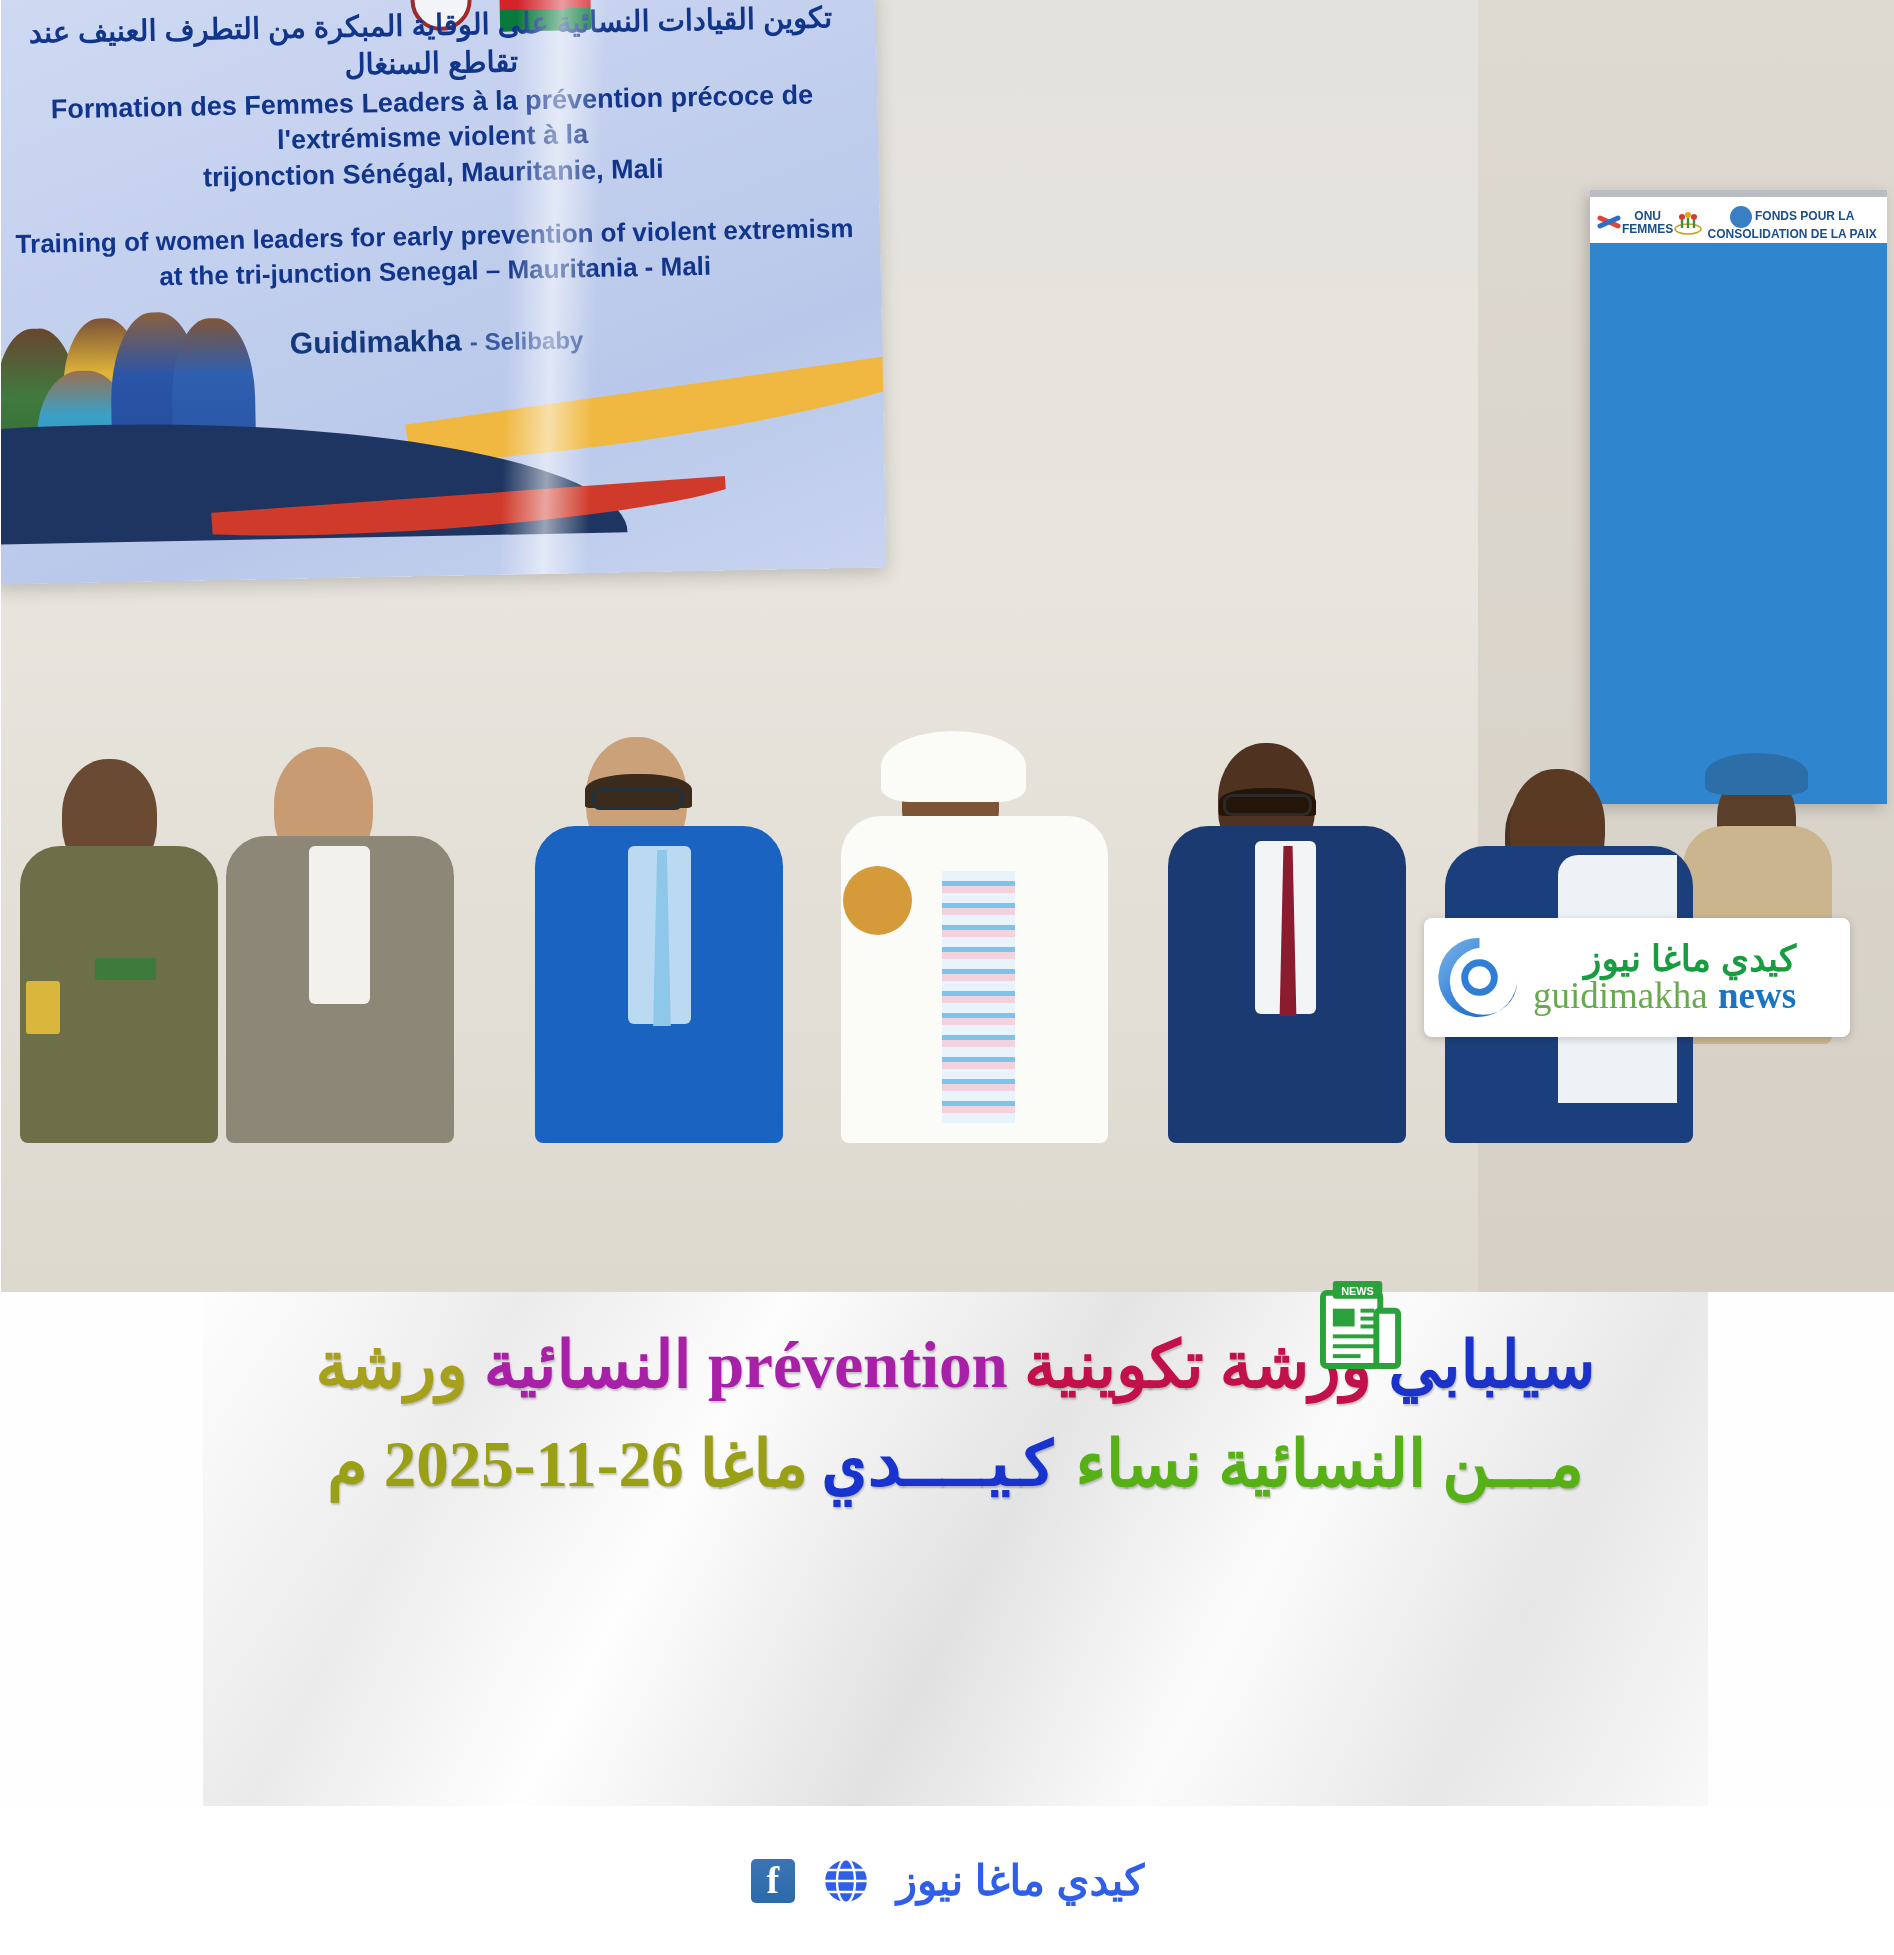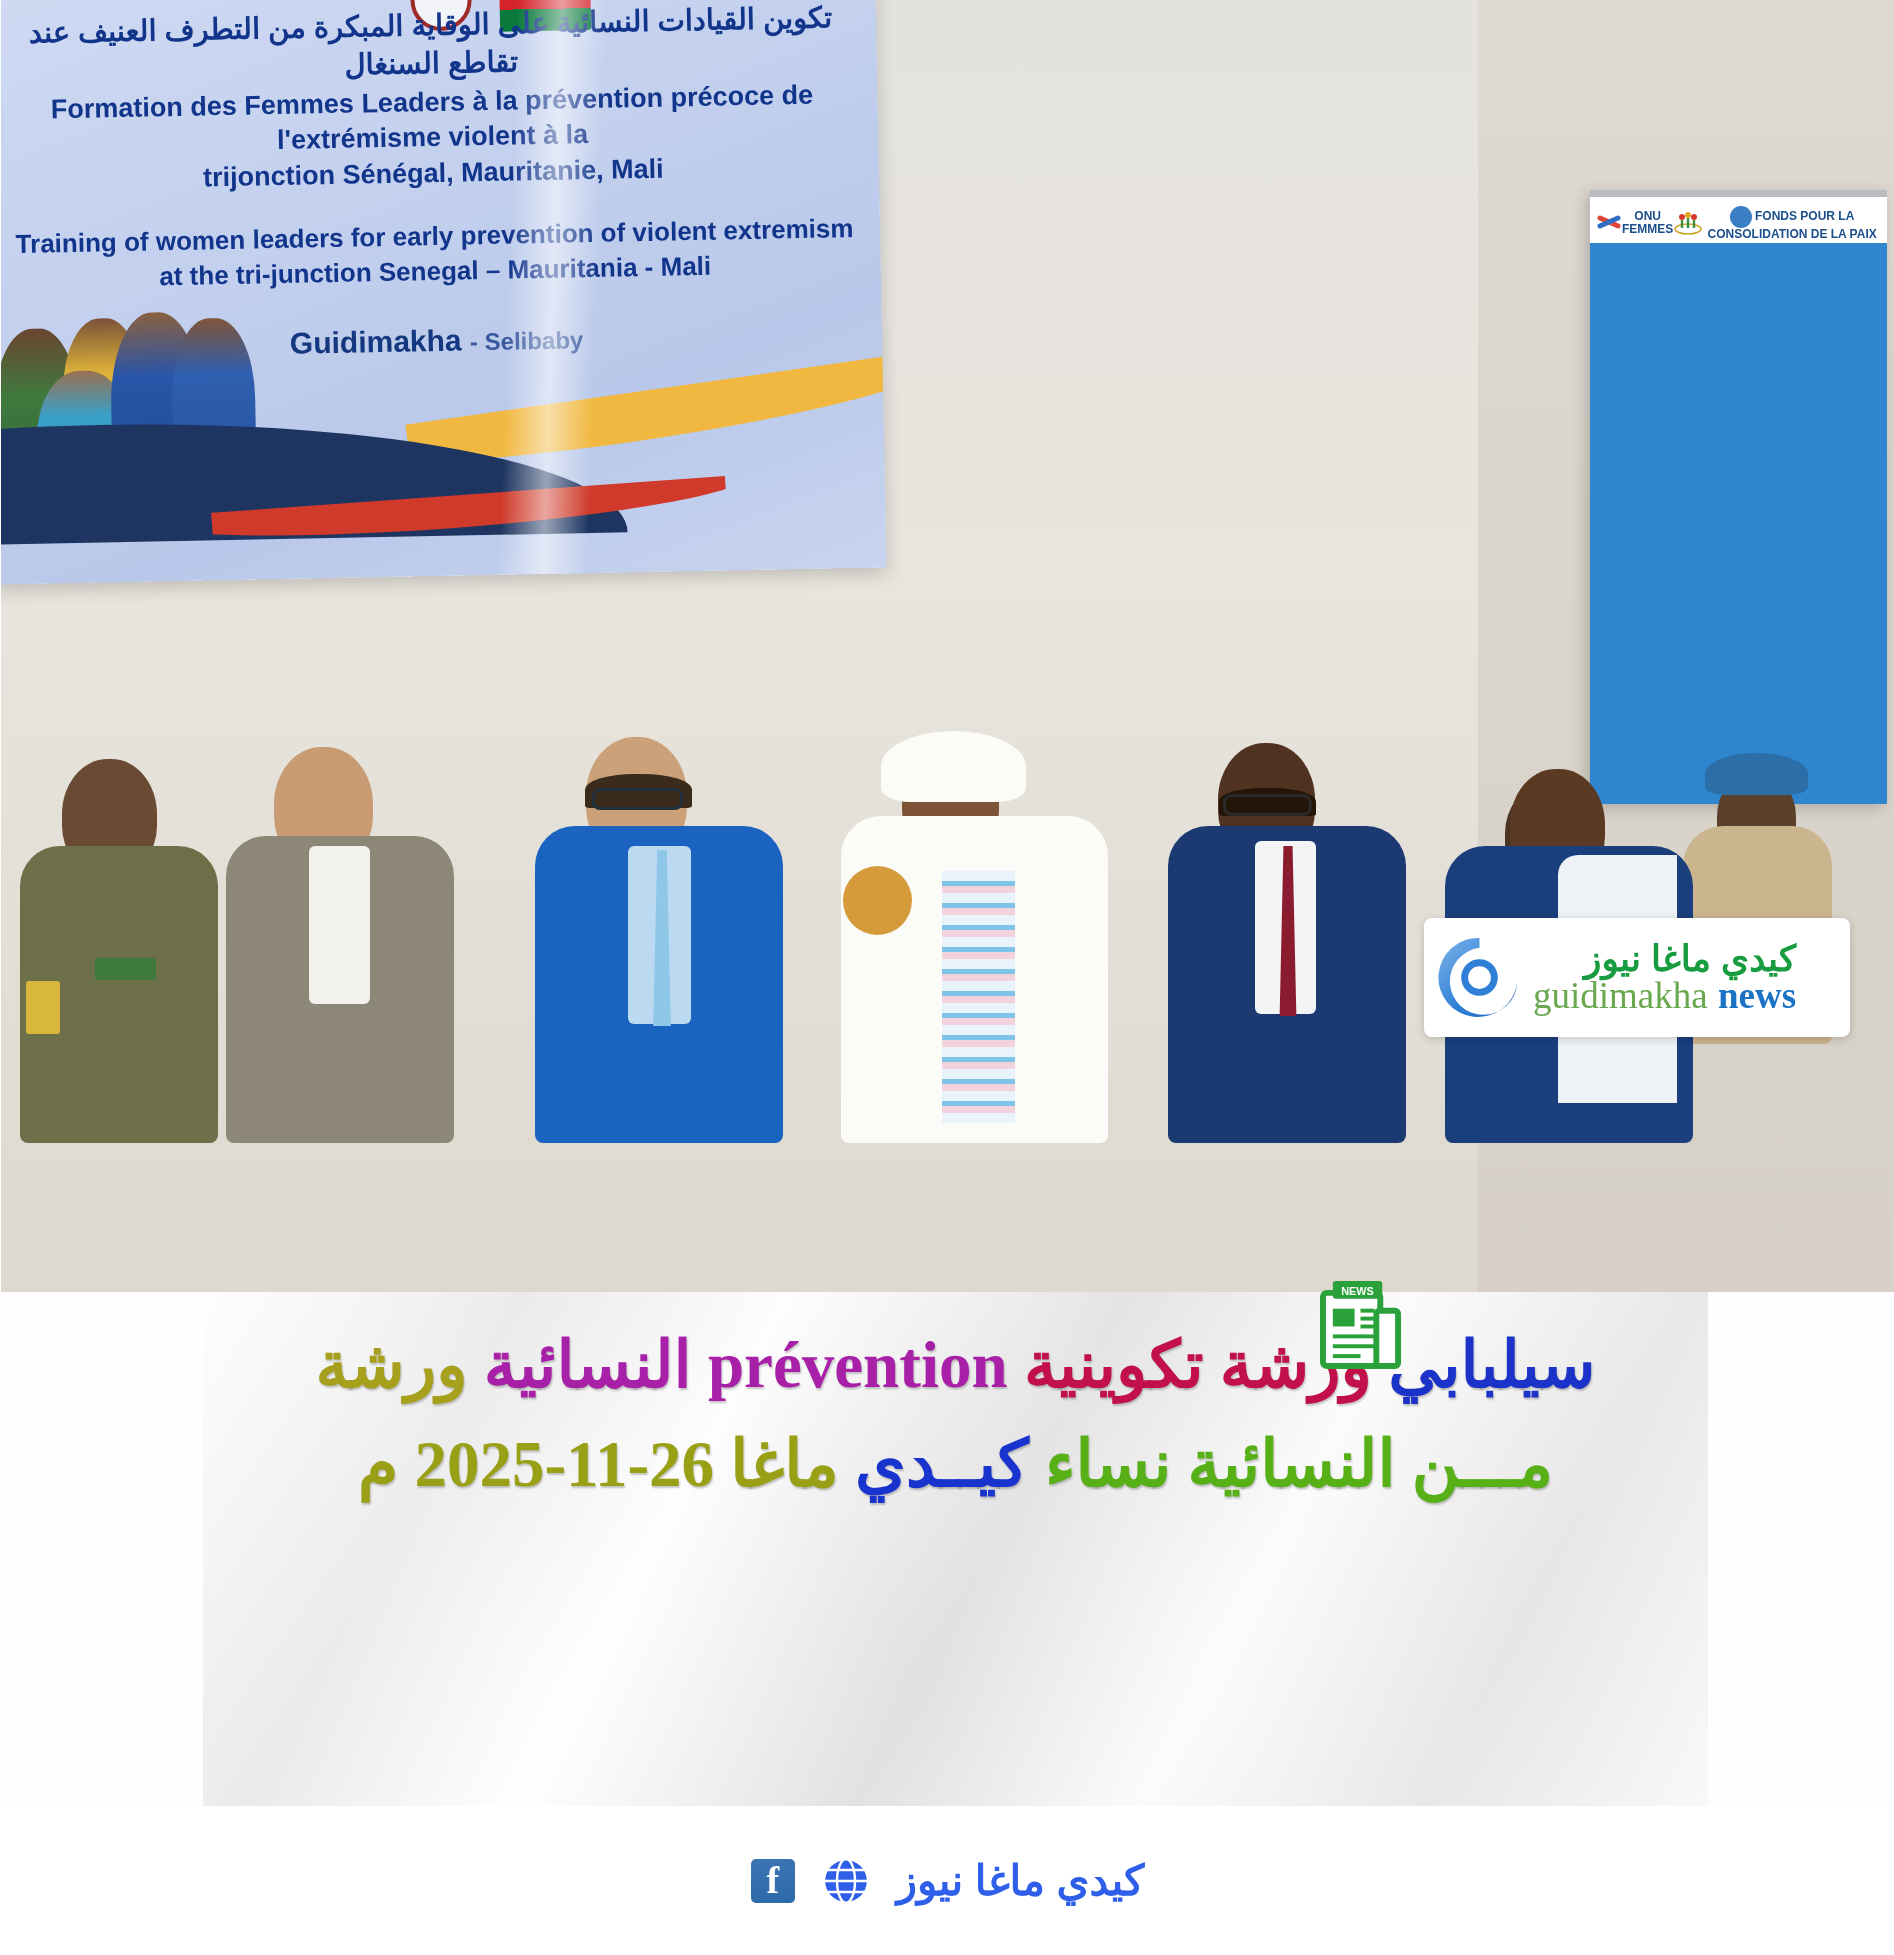--- a/index.html
+++ b/index.html
@@ -187,21 +187,21 @@
     white-space: nowrap;
     text-shadow: 1px 2px 2px rgba(0,0,0,.22);
   }
   .c-blue   { color:#1b33c9; }
   .c-crim   { color:#c2104b; }
   .c-mag    { color:#a820a8; }
   .c-olive  { color:#a6a01c; }
   .c-green  { color:#56b016; }
   .c-orange { color:#d4691a; }
   .c-gold   { color:#9aa016; }
-  .c-blue2  { color:#1933cf; }
+  .c-blue2  { color:#1933cf;font-family:Liberation Mono, monospace; }
 
   
   .news-icon {
     position:absolute;
     left: 1319px; top: 1277px;
     width: 85px; height: 95px;
     z-index: 6;
   }
 
   

